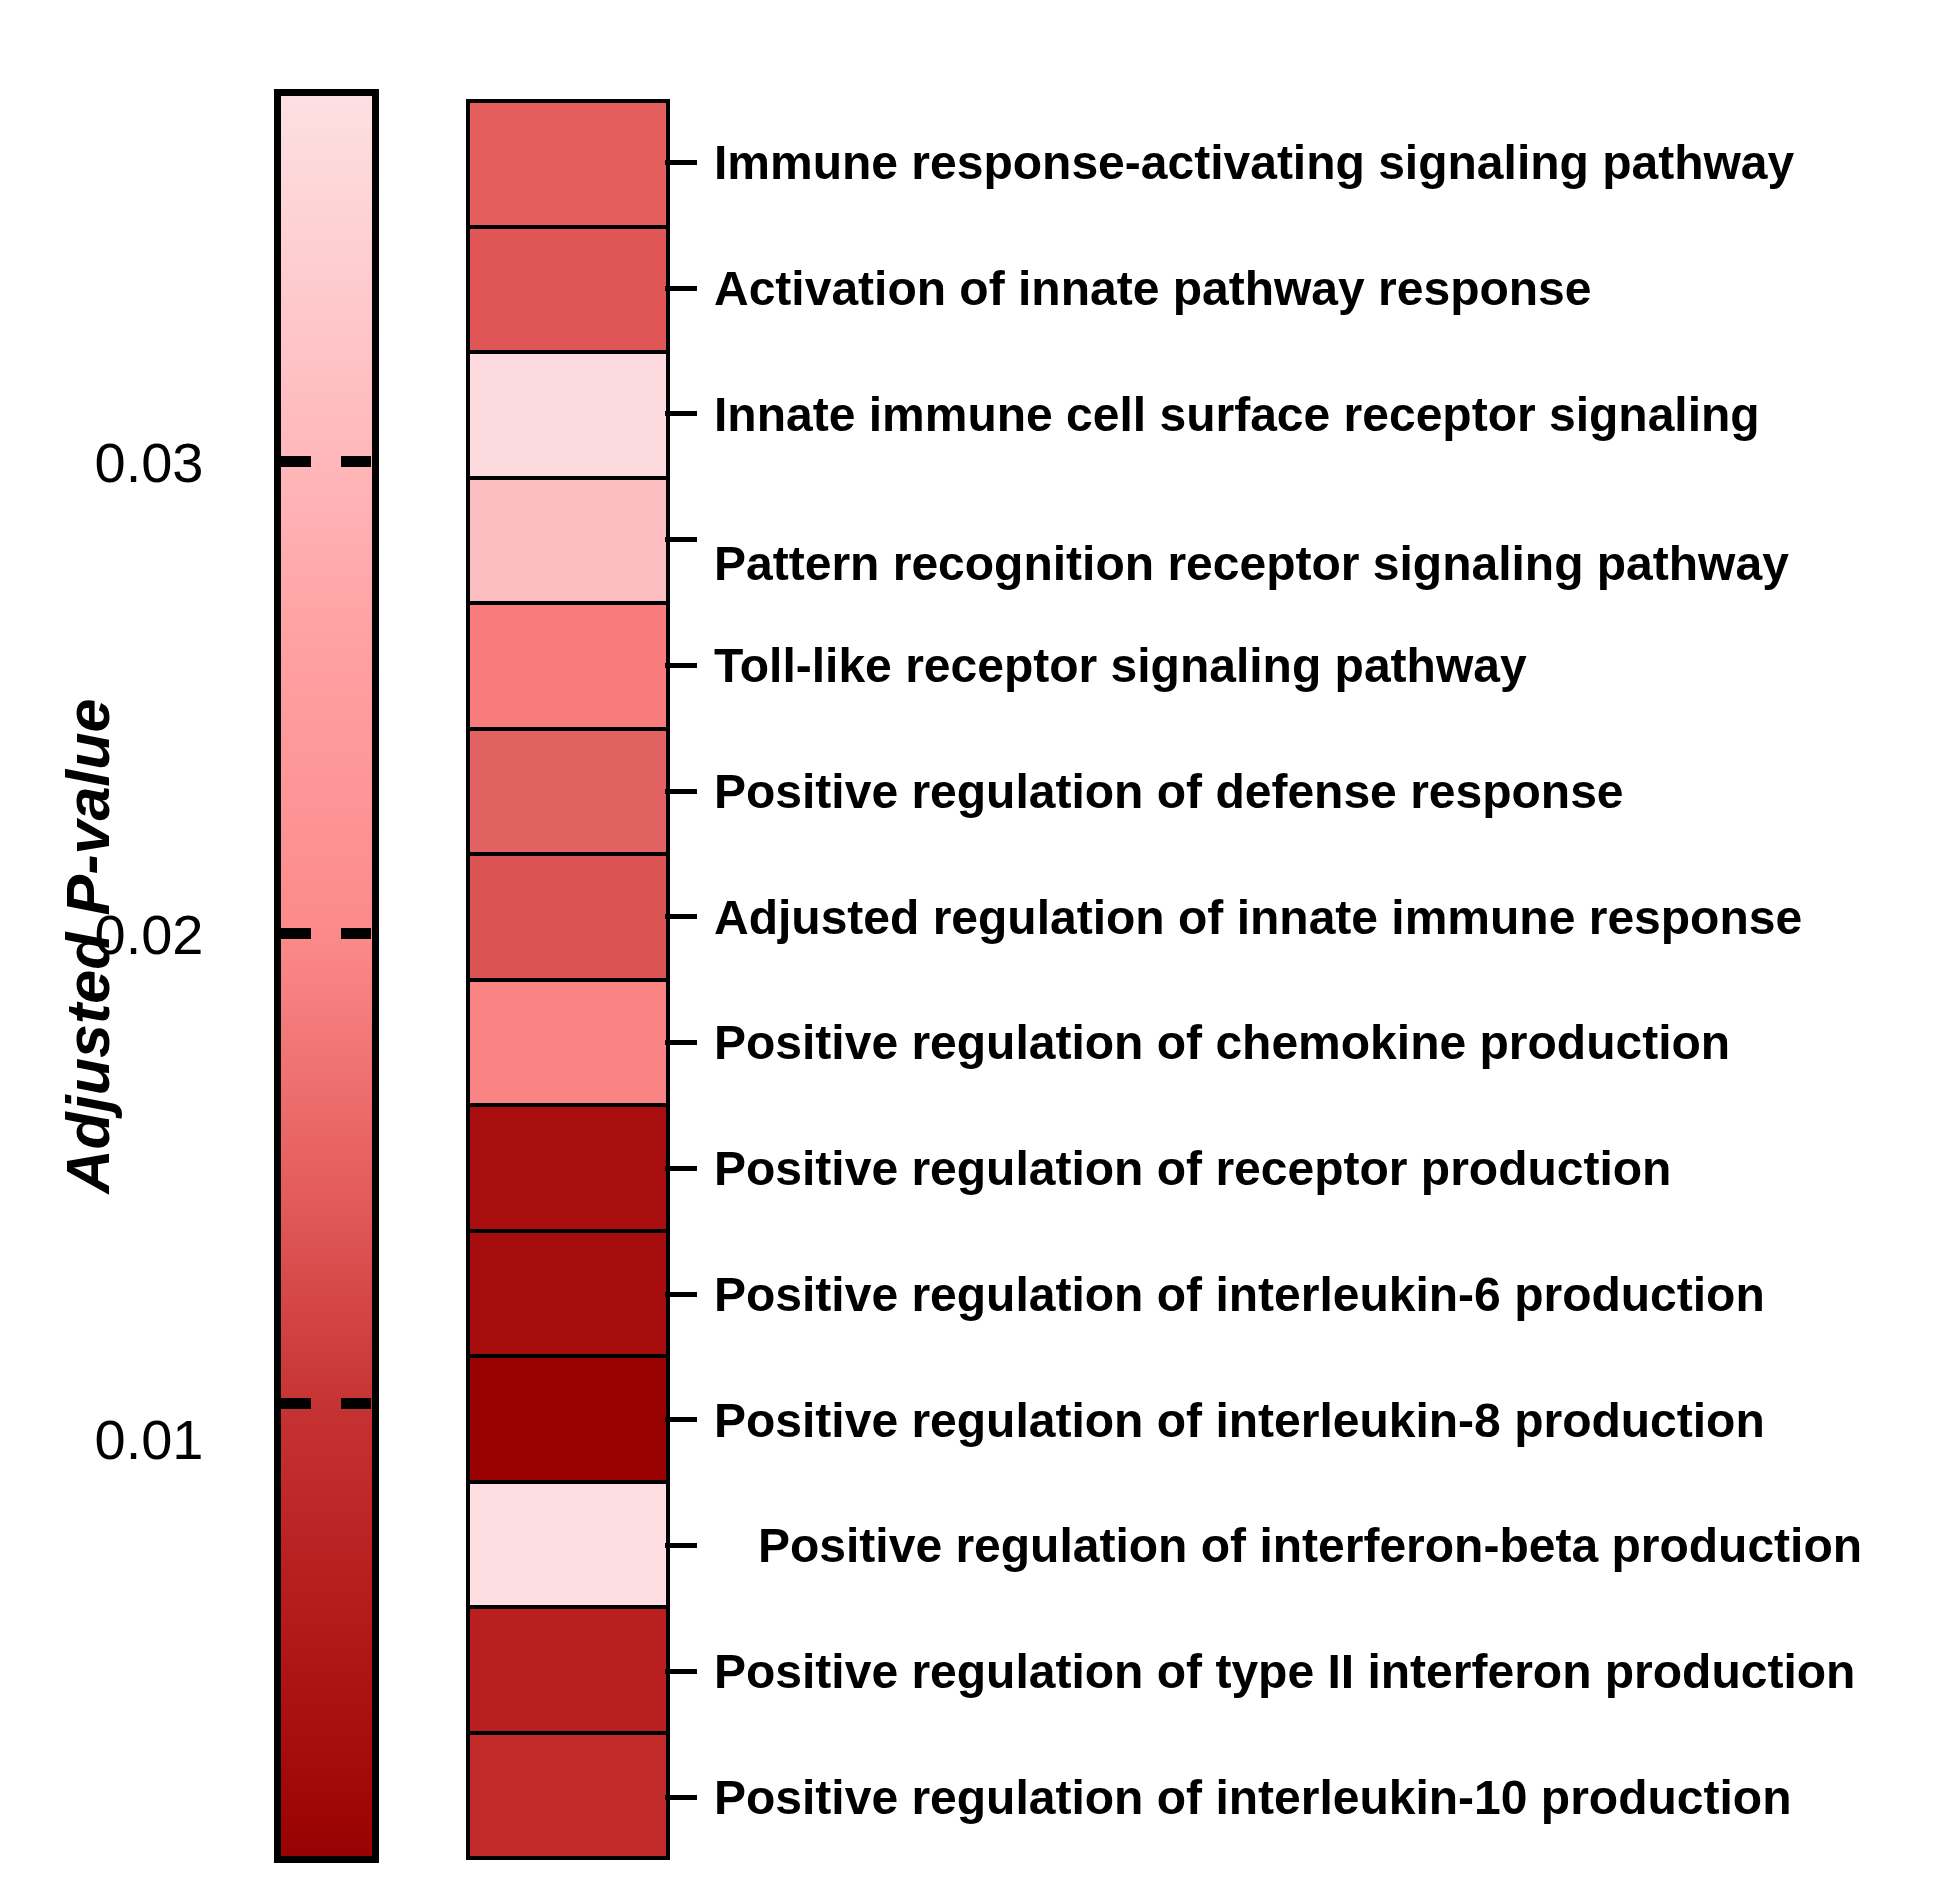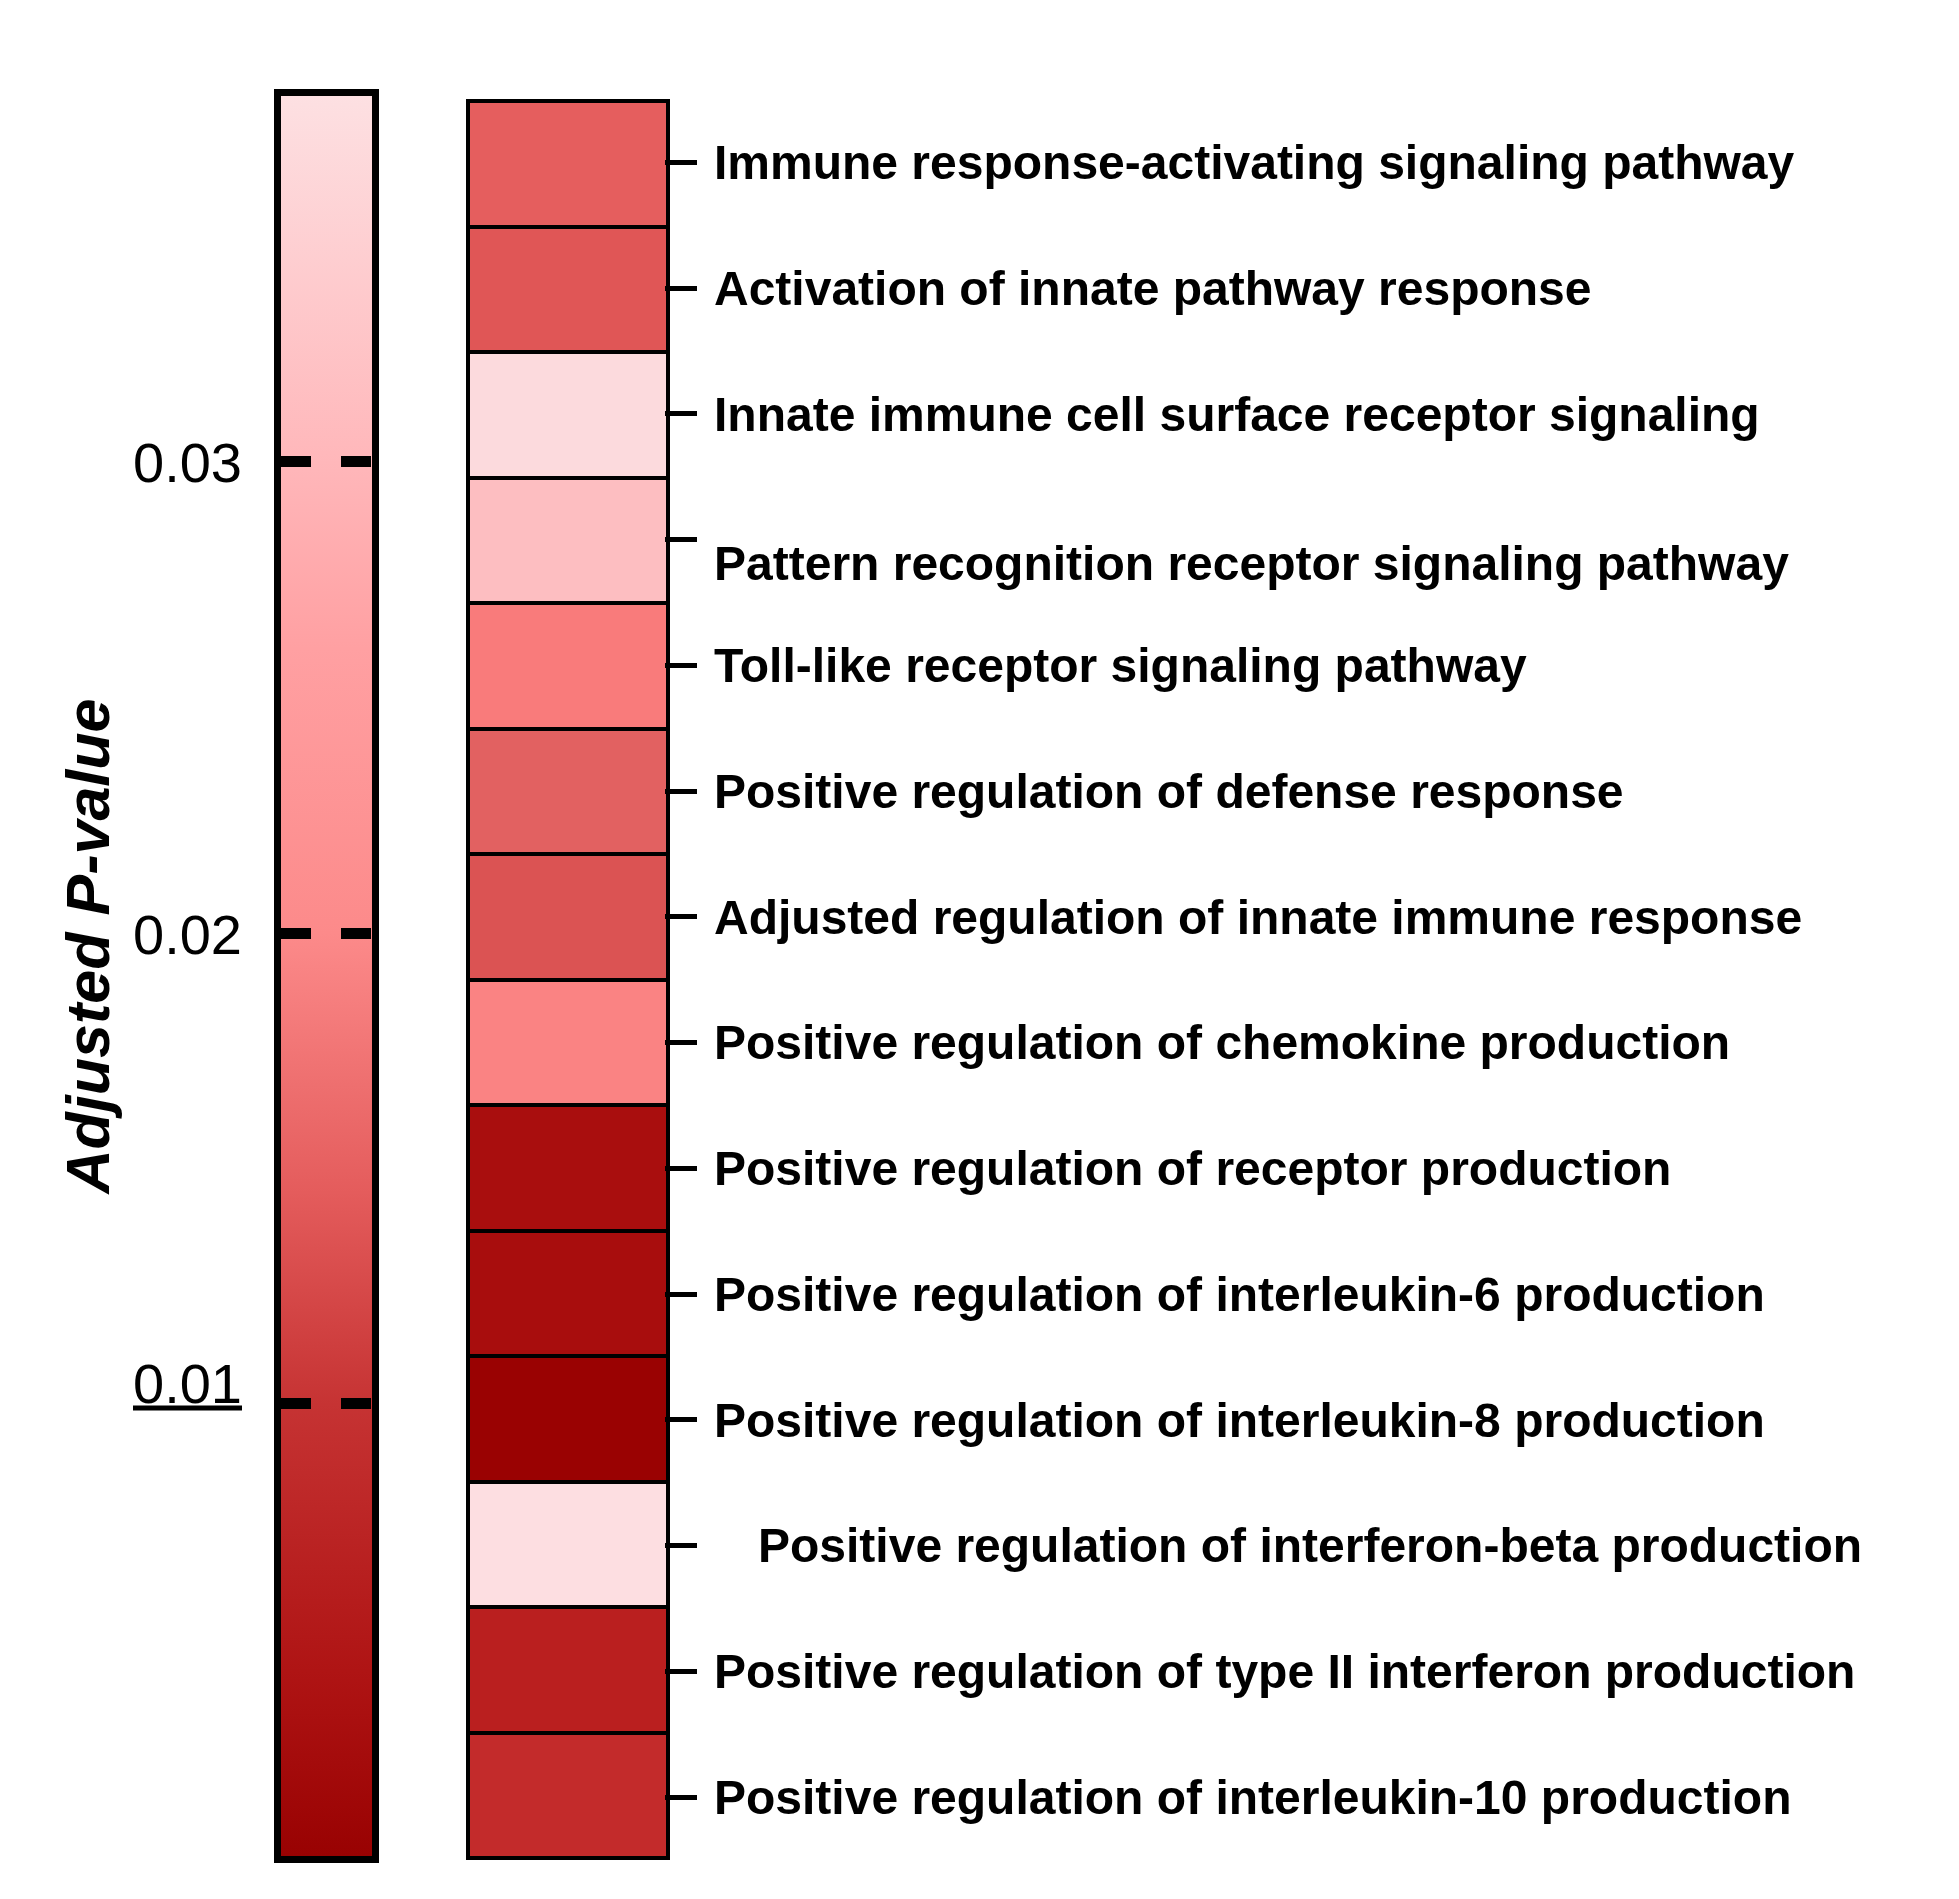--- a/index.html
+++ b/index.html
@@ -15,21 +15,21 @@
     position:absolute;
     left:88px;top:946px;
     transform:translate(-50%,-50%) rotate(-90deg);
     font-size:61px;font-weight:bold;font-style:italic;
     white-space:nowrap;
   }
   .cbar-tick-label{
     position:absolute;
     width:186px;left:56px;
     transform:translateY(-50%);
-    text-align:right;
+    text-align:center;
     font-size:56px;font-weight:400;
     white-space:nowrap;
   }
   #colorbar{
     position:absolute;
     left:274px;top:89px;width:105px;height:1774px;
     box-sizing:border-box;
     border:7.4px solid #000;
     background:linear-gradient(to bottom,
       #FDE0E2 0%,
@@ -70,21 +70,21 @@
 </style>
 </head>
 <body>
 
 <div id="figure">
 
   <div class="axis-label">Adjusted P-value</div>
 
   <div class="cbar-tick-label" style="top:462px;">0.03</div>
   <div class="cbar-tick-label" style="top:934px;">0.02</div>
-  <div class="cbar-tick-label" style="top:1383px;text-decoration:underline;">0.01</div>
+  <div class="cbar-tick-label" style="top:1439px;">0.01</div>
 
   <div id="colorbar"></div>
 
   <div class="cbar-tick" style="left:281px;top:456px;"></div>
   <div class="cbar-tick" style="left:341px;top:456px;"></div>
   <div class="cbar-tick" style="left:281px;top:928px;"></div>
   <div class="cbar-tick" style="left:341px;top:928px;"></div>
   <div class="cbar-tick" style="left:281px;top:1398px;"></div>
   <div class="cbar-tick" style="left:341px;top:1398px;"></div>
 

